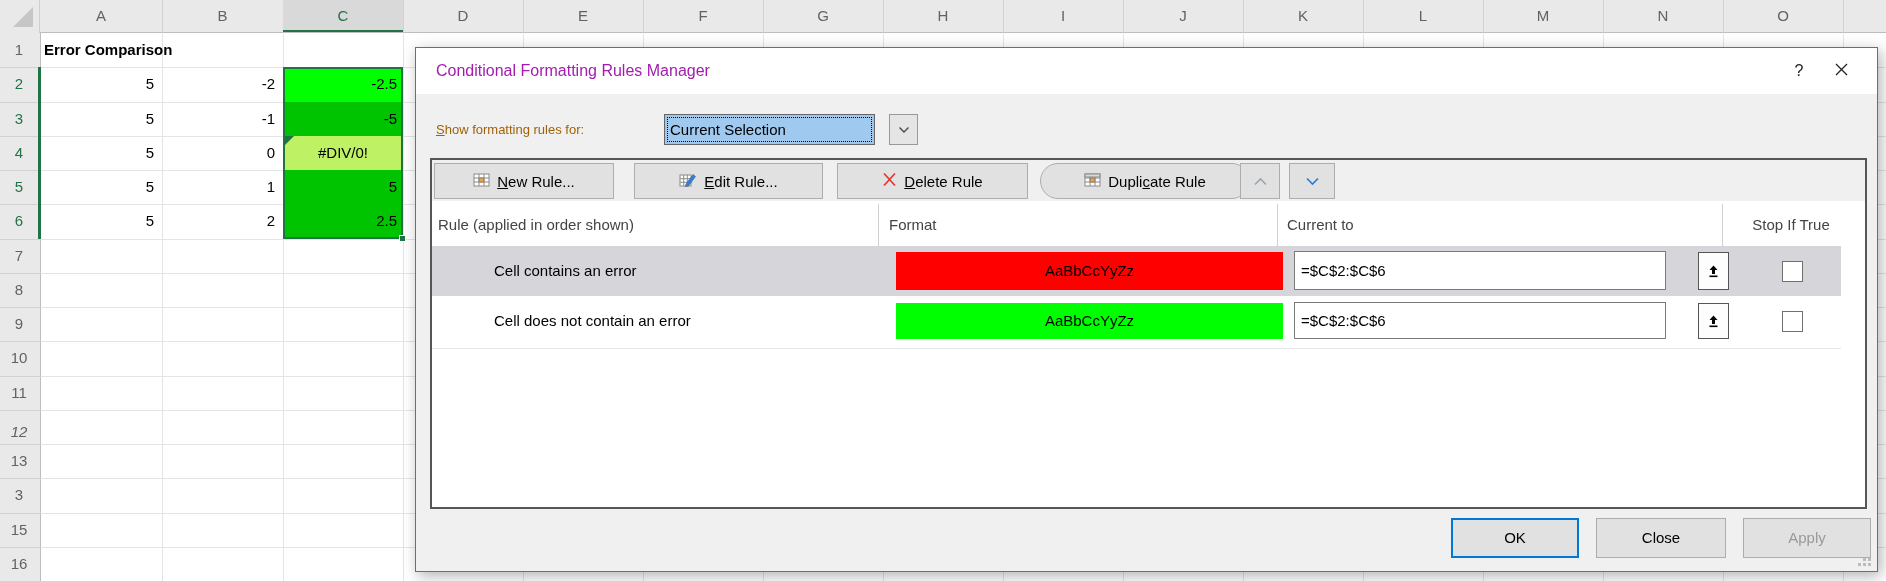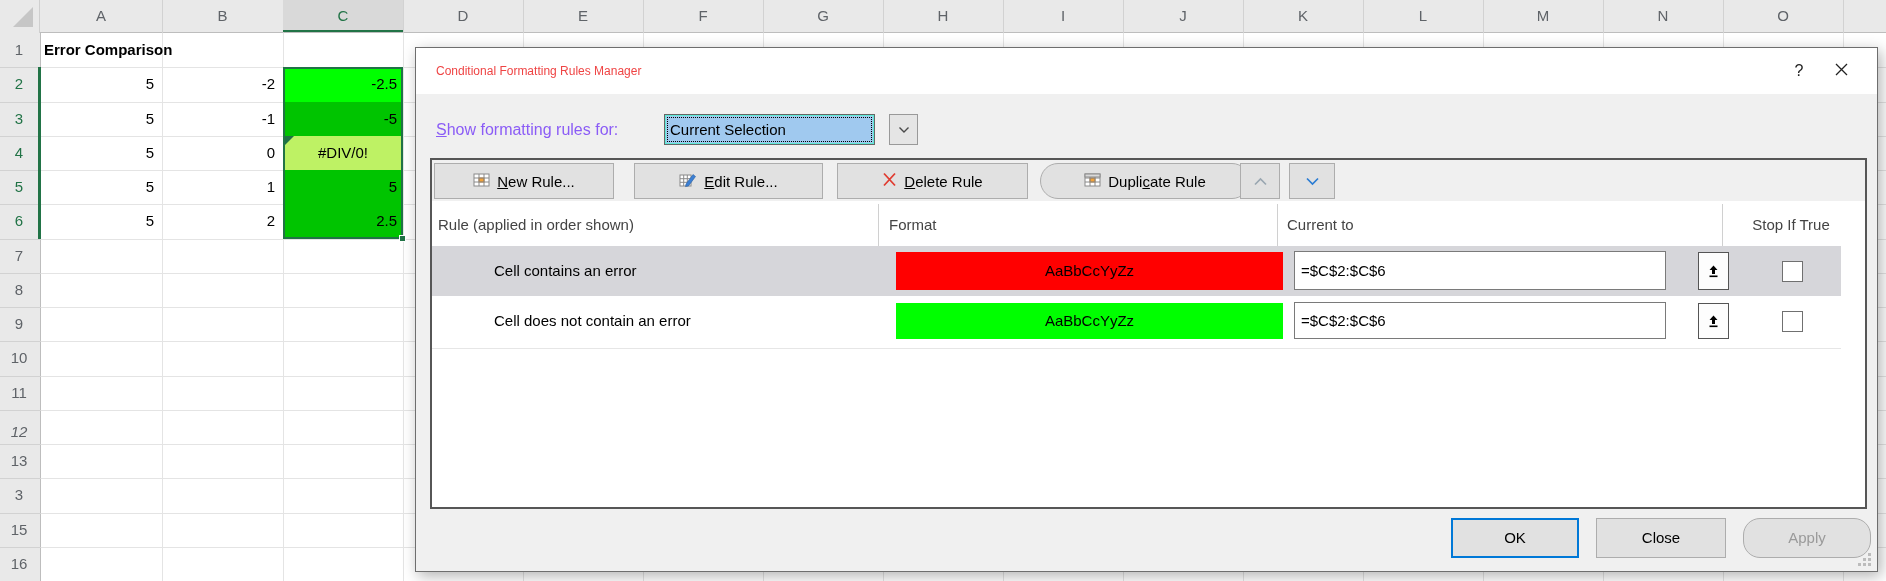--- a/index.html
+++ b/index.html
@@ -20,23 +20,23 @@
   .glh{background:#d2d2d2;}
   .cell-text{font-size:15px;color:#000;white-space:nowrap;}
   .ra{text-align:right;padding-right:4px;box-sizing:border-box;}
   .range-border{border:2px solid #217346;box-sizing:border-box;background:transparent;pointer-events:none;}
   .fill-handle{width:7px;height:7px;background:#217346;border:1px solid #fff;box-sizing:border-box;}
   .err-tri{width:0;height:0;border-top:9px solid #1e7145;border-right:9px solid transparent;}
   
   .dialog{left:415px;top:47px;width:1463px;height:525px;background:#f0f0f0;border:1px solid #6e6e6e;
           box-sizing:border-box;box-shadow:3px 4px 14px rgba(0,0,0,.3);}
   .titlebar{left:0;top:0;width:100%;height:46px;background:#fff;}
-  .dlg-title{left:20px;top:0;height:46px;line-height:46px;font-size:12px;color:#ef4444;}
+  .dlg-title{left:20px;top:0;height:46px;line-height:46px;font-size:16px;color:#a21caf;}
   .cap-btn{top:8px;width:30px;height:30px;line-height:30px;text-align:center;font-size:16px;color:#222;cursor:pointer;}
-  .scope-label{left:20px;top:66px;height:31px;line-height:31px;font-size:16px;color:#8b5cf6;}
+  .scope-label{left:20px;top:66px;height:31px;line-height:31px;font-size:13px;color:#a16207;}
   .combo{left:248px;top:66px;width:211px;height:31px;background:#5eead4;border:1px solid #666;box-sizing:border-box;}
   .combo-inner{left:1px;top:1px;right:1px;bottom:1px;background:#a0c9ef;outline:1px dotted #000;outline-offset:-2px;
                font-size:15px;line-height:27px;padding-left:4px;color:#000;white-space:nowrap;overflow:hidden;}
   .combo-btn{left:473px;top:66px;width:29px;height:31px;background:#e5e5e5;border:1px solid #999;box-sizing:border-box;
              display:flex;align-items:center;justify-content:center;cursor:pointer;}
   .frame{left:14px;top:110px;width:1437px;height:351px;border:2px solid #565656;box-sizing:border-box;background:#f0f0f0;}
   .tb-btn{top:115px;height:36px;background:#e1e1e1;border:1px solid #adadad;box-sizing:border-box;
           display:flex;align-items:center;justify-content:center;gap:7px;font-size:15px;color:#000;cursor:pointer;}
   .tb-btn u{text-decoration:underline;}
   .list-bg{left:16px;top:153px;width:1433px;height:306px;background:#fff;}
@@ -297,15 +297,15 @@
           <polyline points="2,8.5 7.5,3 13,8.5" stroke="#9aa7b1" stroke-width="1.7" fill="none"></polyline>
         </svg>
       </div>
       <div class="abs tb-btn" style="left: 873px; width: 46px;">
         <svg width="15" height="11" viewBox="0 0 15 11">
           <polyline points="2,2.5 7.5,8 13,2.5" stroke="#2b7cd3" stroke-width="1.7" fill="none"></polyline>
         </svg>
       </div>
       <div class="abs ft-btn default" style="left: 1035px; width: 128px;">OK</div>
       <div class="abs ft-btn" style="left: 1180px; width: 130px;">Close</div>
-      <div class="abs ft-btn disabled" style="left: 1327px; width: 128px; border-radius: 17px;">Apply</div>
+      <div class="abs ft-btn disabled" style="left: 1327px; width: 128px;">Apply</div>
     </div>
 </div>
 
 </body></html>

